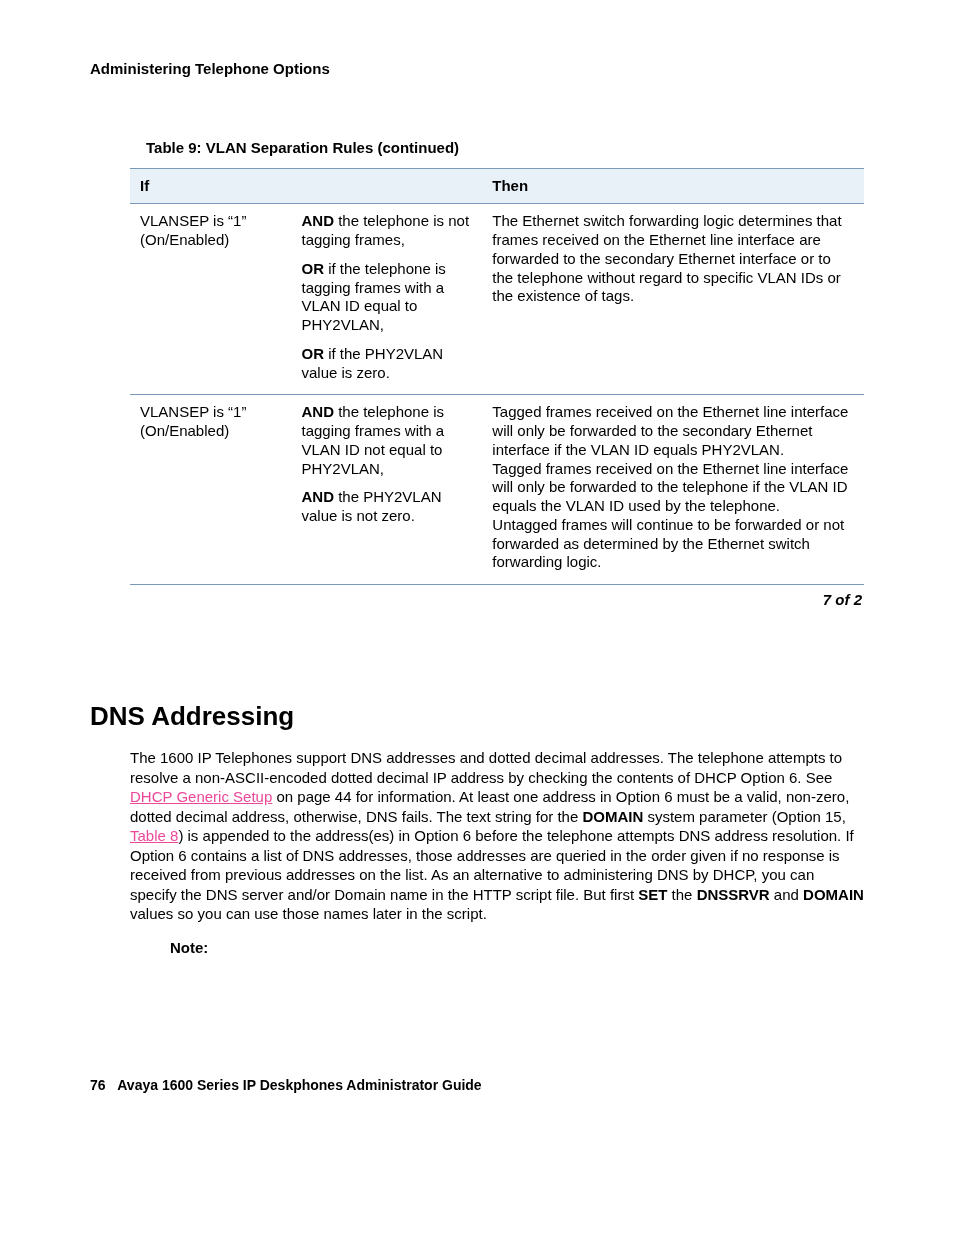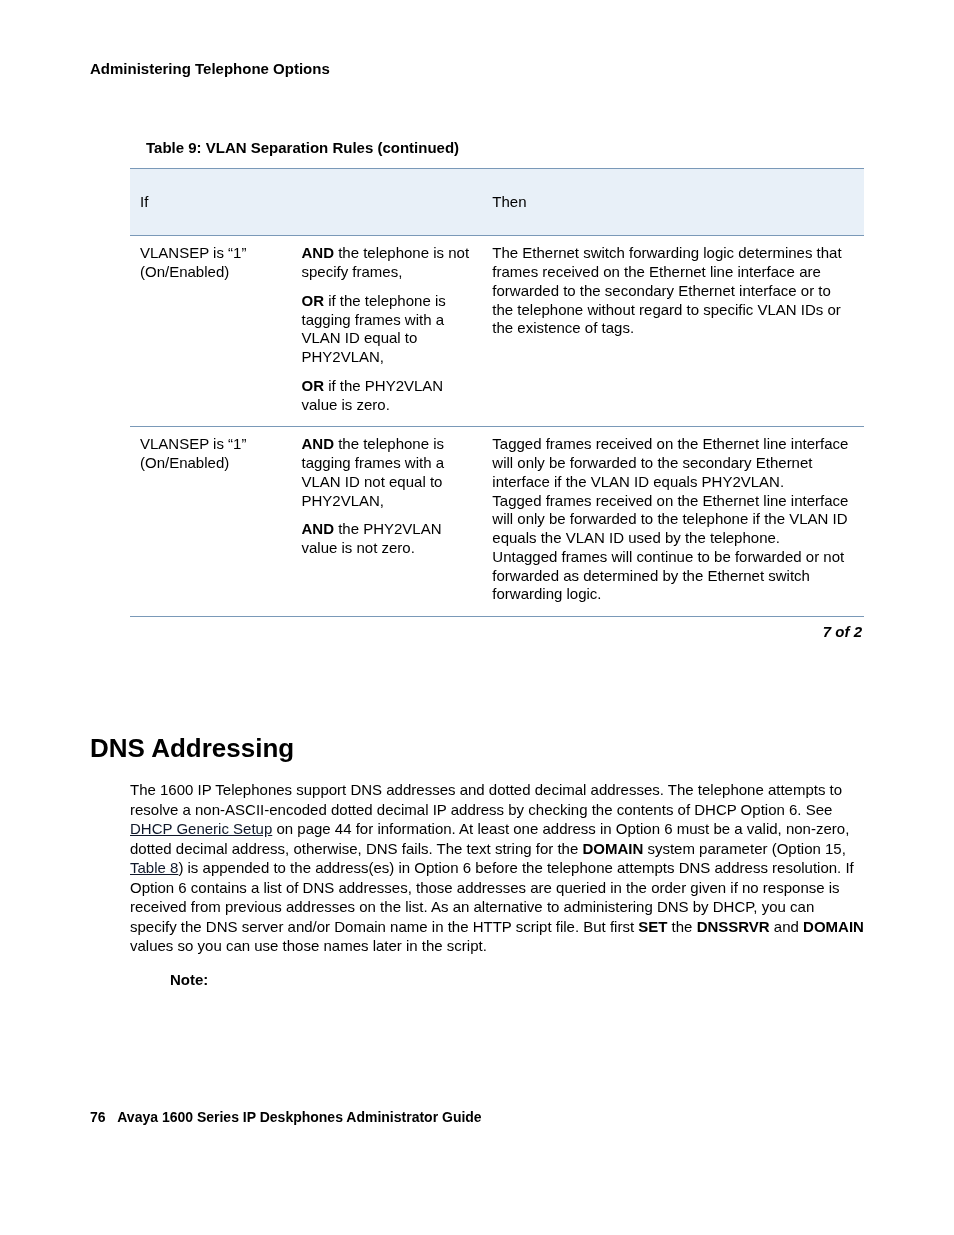--- a/index.html
+++ b/index.html
@@ -23,22 +23,22 @@
     margin-bottom: 10px;
   }
   table.vlan {
     border-collapse: collapse;
     width: calc(100% - 40px);
     margin-left: 40px;
   }
   table.vlan thead th {
     background: #e8f0f8;
     text-align: left;
-    font-weight: normal;
-    padding: 24px 10px;
+    font-weight: bold;
+    padding: 8px 10px;
     border-top: 1px solid #7a99b8;
     border-bottom: 1px solid #7a99b8;
   }
   table.vlan td {
     vertical-align: top;
     padding: 8px 10px 12px 10px;
     border-bottom: 1px solid #7a99b8;
   }
   table.vlan .col-if { width: 22%; }
   table.vlan .col-cond { width: 26%; }
@@ -55,21 +55,21 @@
   h2.section {
     font-size: 26px;
     font-weight: bold;
     margin: 90px 0 16px 0;
   }
   .body-block {
     margin-left: 40px;
     line-height: 1.3;
   }
   .body-para { margin: 0 0 12px 0; }
-  a.doclink { color: #0f172a; text-decoration: underline; }
+  a.doclink { color: #ec4899; text-decoration: underline; }
   .note-label {
     font-weight: bold;
     margin: 14px 0 6px 40px;
   }
   .note-body { margin-left: 70px; line-height: 1.3; }
   .footer {
     margin-top: 120px;
     font-weight: bold;
     font-size: 14px;
   }
@@ -87,21 +87,21 @@
     <tr>
       <th class="col-if">If</th>
       <th class="col-cond"></th>
       <th class="col-then">Then</th>
     </tr>
   </thead>
   <tbody>
     <tr>
       <td>VLANSEP is “1” (On/Enabled)</td>
       <td>
-        <div class="cond-block"><span class="b">AND</span><span> the telephone is not specify frames,</span></div>
+        <div class="cond-block"><span class="b">AND</span><span> the telephone is not tagging frames,</span></div>
         <div class="cond-block"><span class="b">OR</span><span> if the telephone is tagging frames with a VLAN ID equal to PHY2VLAN,</span></div>
         <div class="cond-block"><span class="b">OR</span><span> if the PHY2VLAN value is zero.</span></div>
       </td>
       <td>The Ethernet switch forwarding logic determines that frames received on the Ethernet line interface are forwarded to the secondary Ethernet interface or to the telephone without regard to specific VLAN IDs or the existence of tags.</td>
     </tr>
     <tr>
       <td>VLANSEP is “1” (On/Enabled)</td>
       <td>
         <div class="cond-block"><span class="b">AND</span><span> the telephone is tagging frames with a VLAN ID not equal to PHY2VLAN,</span></div>
         <div class="cond-block"><span class="b">AND</span><span> the PHY2VLAN value is not zero.</span></div>

